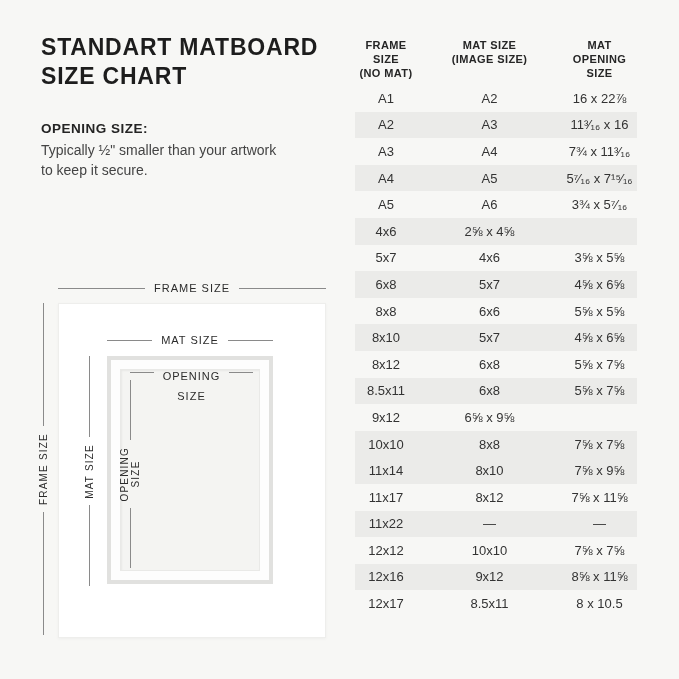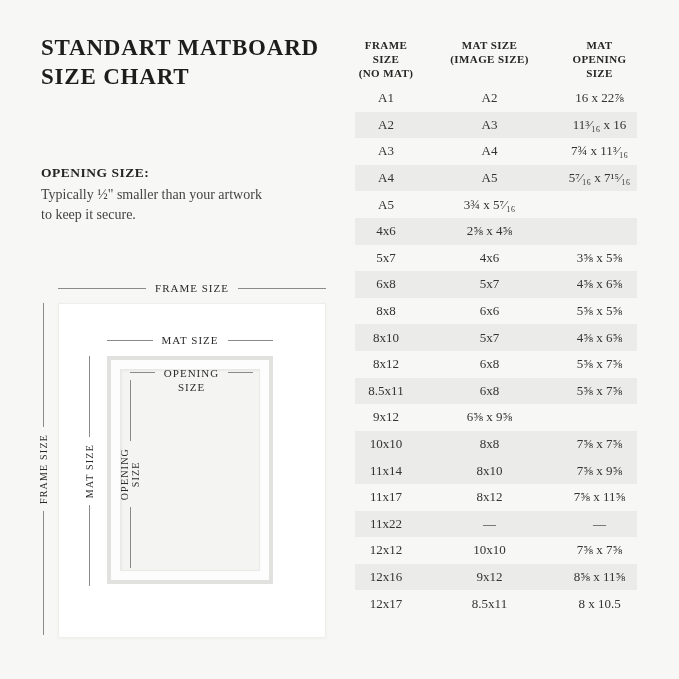--- a/index.html
+++ b/index.html
@@ -1,29 +1,29 @@
 <!DOCTYPE html>
 <html><head>
 <meta charset="utf-8">
 <style>
   * { margin:0; padding:0; box-sizing:border-box; }
   html,body { background:#f7f7f5; }
   .canvas {
     position:relative; width:679px; height:653px;
     background:#f7f7f5; overflow:hidden;
-    font-family:Liberation Serif, serif;
+    font-family:Liberation Sans, sans-serif;
     color:#2e2e2e;
   }
   
   .title {
     position:absolute; left:41px; top:33px;
     font-size:23px; line-height:29px; font-weight:700;
     letter-spacing:0.8px; color:#1d1d1d; white-space:pre-line;
   }
-  .info { position:absolute; left:41px; width:302px;margin-top:44px; }
+  .info { position:absolute; left:41px; width:302px; }
   .info-heading {
     font-size:13.5px; font-weight:700; letter-spacing:0.5px;
     color:#242424; margin-bottom:4px;
   }
   .info-body {
     font-size:14px; line-height:20px; color:#444;
     white-space:pre-line;
   }
   .info-opening { top:121px; }
   .info-bevel  { top:193px; }
@@ -46,21 +46,21 @@
   .hlabel {
     position:absolute; display:flex; align-items:center; gap:9px;
     font-size:11px; letter-spacing:1px; font-weight:500; color:#2b2b2b;
     white-space:pre-line; text-align:center;
   }
   .hlabel .hline { flex:1; height:1px; background:#8a8a8a; }
   .hlabel-frame   { left:58px;  top:282px; width:268px; }
   .hlabel-mat     { left:107px; top:334px; width:166px; z-index:2; }
   .hlabel-opening { left:130px; top:366px; width:123px; align-items:flex-start; z-index:2; }
   .hlabel-opening .hline { margin-top:6px; }
-  .hlabel-opening .hlabel-text { line-height:14px; }
+  .hlabel-opening .hlabel-text { line-height:20px; }
   .vgroup {
     position:absolute; display:flex; flex-direction:column;
     align-items:center; gap:7px;
   }
   .vgroup .vline { width:1px; background:#8a8a8a; flex:1; }
   .vtext {
     writing-mode:vertical-rl; transform:rotate(180deg);
     font-size:10px; letter-spacing:1.2px; font-weight:500; color:#2b2b2b;
     white-space:pre-line; text-align:center; line-height:11px;
   }
@@ -165,20 +165,21 @@
         <div class="tcell">A4</div>
         <div class="tcell">7¾ x 11³⁄₁₆</div>
       </div>
       <div class="trow alt">
         <div class="tcell">A4</div>
         <div class="tcell">A5</div>
         <div class="tcell">5⁷⁄₁₆ x 7¹⁵⁄₁₆</div>
       </div>
       <div class="trow">
         <div class="tcell">A5</div>
+        <div class="tcell">A6</div>
         <div class="tcell">3¾ x 5⁷⁄₁₆</div>
       </div>
       <div class="trow alt">
         <div class="tcell">4x6</div>
         <div class="tcell">2⅝ x 4⅝</div>
       </div>
       <div class="trow">
         <div class="tcell">5x7</div>
         <div class="tcell">4x6</div>
         <div class="tcell">3⅝ x 5⅝</div>

